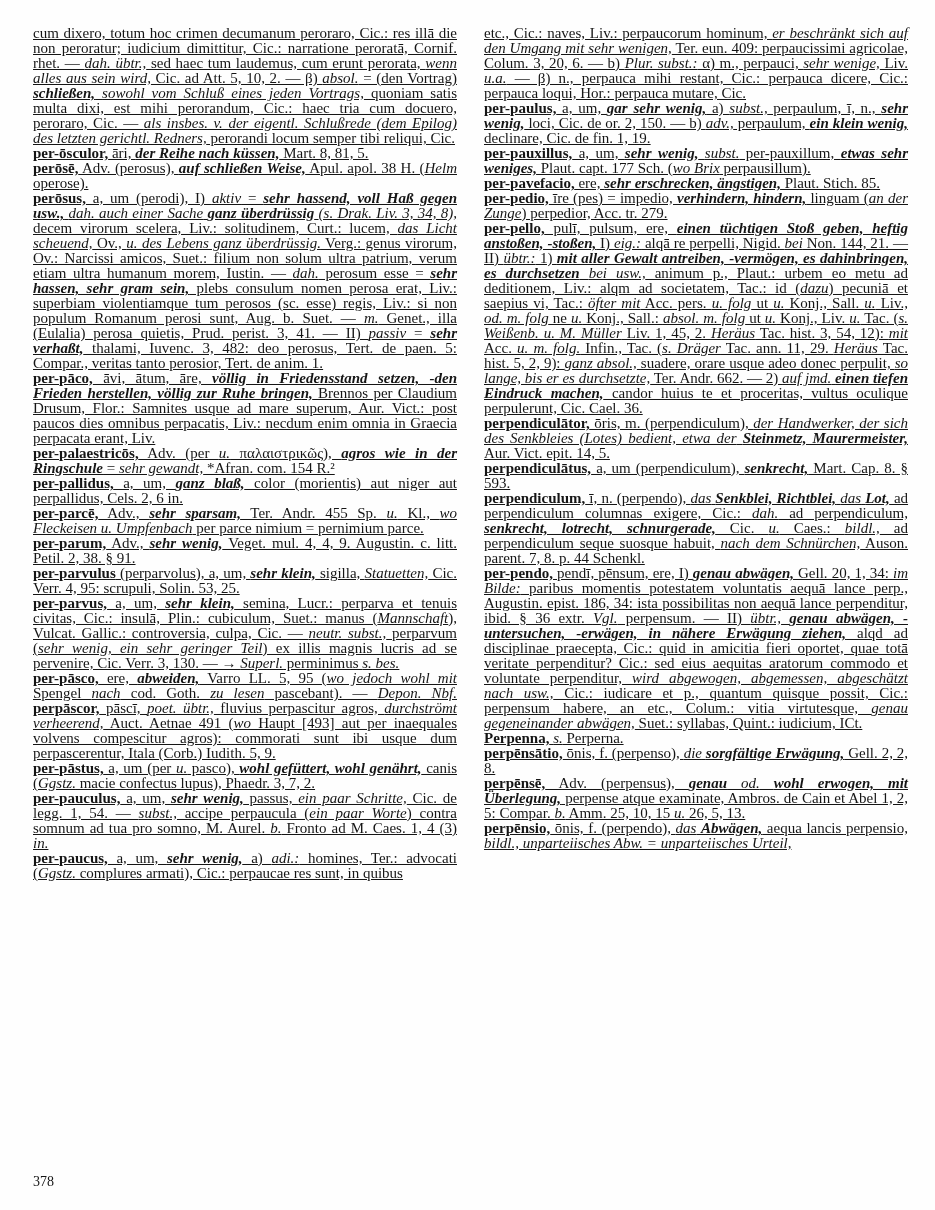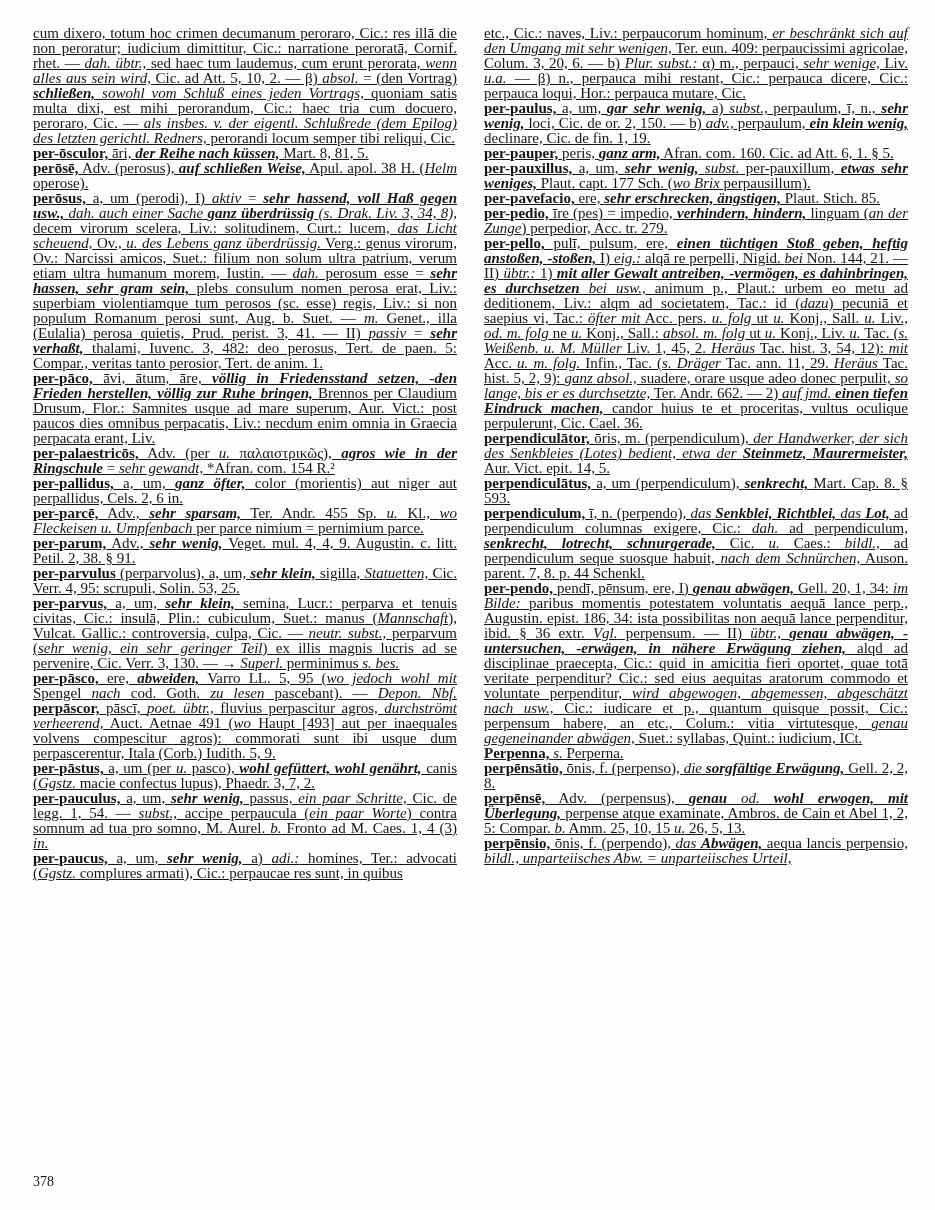--- a/index.html
+++ b/index.html
@@ -44,34 +44,33 @@
 
 <div class="page">
   <div class="columns">
     <div class="column">
         <p class="entry">cum dixero, totum hoc crimen decumanum peroraro, Cic.: res illā die non peroratur; iudicium dimittitur, Cic.: narratione peroratā, Cornif. rhet. — <span class="i">dah. übtr.,</span> sed haec tum laudemus, cum erunt perorata, <span class="i">wenn alles aus sein wird,</span> Cic. ad Att. 5, 10, 2. — β) <span class="i">absol.</span> = (den Vortrag) <span class="bi">schließen,</span> <span class="i">sowohl vom Schluß eines jeden Vortrags,</span> quoniam satis multa dixi, est mihi perorandum, Cic.: haec tria cum docuero, peroraro, Cic. — <span class="i">als insbes. v. der eigentl. Schlußrede (dem Epilog) des letzten gerichtl. Redners,</span> perorandi locum semper tibi reliqui, Cic.</p>
         <p class="entry"><span class="b">per-ōsculor,</span> āri, <span class="bi">der Reihe nach küssen,</span> Mart. 8, 81, 5.</p>
         <p class="entry"><span class="b">perōsē,</span> Adv. (perosus), <span class="bi">auf schließen Weise,</span> Apul. apol. 38 H. (<span class="i">Helm</span> operose).</p>
         <p class="entry"><span class="b">perōsus,</span> a, um (perodi), I) <span class="i">aktiv</span> = <span class="bi">sehr hassend, voll Haß gegen usw.,</span> <span class="i">dah. auch einer Sache</span> <span class="bi">ganz überdrüssig</span> <span class="i">(s. Drak. Liv. 3, 34, 8),</span> decem virorum scelera, Liv.: solitudinem, Curt.: lucem, <span class="i">das Licht scheuend,</span> Ov., <span class="i">u. des Lebens ganz überdrüssig.</span> Verg.: genus virorum, Ov.: Narcissi amicos, Suet.: filium non solum ultra patrium, verum etiam ultra humanum morem, Iustin. — <span class="i">dah.</span> perosum esse = <span class="bi">sehr hassen, sehr gram sein,</span> plebs consulum nomen perosa erat, Liv.: superbiam violentiamque tum perosos (sc. esse) regis, Liv.: si non populum Romanum perosi sunt, Aug. b. Suet. — <span class="i">m.</span> Genet., illa (Eulalia) perosa quietis, Prud. perist. 3, 41. — II) <span class="i">passiv</span> = <span class="bi">sehr verhaßt,</span> thalami, Iuvenc. 3, 482: deo perosus, Tert. de paen. 5: Compar., veritas tanto perosior, Tert. de anim. 1.</p>
         <p class="entry"><span class="b">per-pāco,</span> āvi, ātum, āre, <span class="bi">völlig in Friedensstand setzen, -den Frieden herstellen, völlig zur Ruhe bringen,</span> Brennos per Claudium Drusum, Flor.: Samnites usque ad mare superum, Aur. Vict.: post paucos dies omnibus perpacatis, Liv.: necdum enim omnia in Graecia perpacata erant, Liv.</p>
         <p class="entry"><span class="b">per-palaestricōs,</span> Adv. (per <span class="i">u.</span> παλαιστρικῶς), <span class="bi">agros wie in der Ringschule</span> = <span class="i">sehr gewandt,</span> *Afran. com. 154 R.²</p>
-        <p class="entry"><span class="b">per-pallidus,</span> a, um, <span class="bi">ganz öfter,</span> color (morientis) aut niger aut perpallidus, Cels. 2, 6 in.</p>
+        <p class="entry"><span class="b">per-pallidus,</span> a, um, <span class="bi">ganz blaß,</span> color (morientis) aut niger aut perpallidus, Cels. 2, 6 in.</p>
         <p class="entry"><span class="b">per-parcē,</span> Adv., <span class="bi">sehr sparsam,</span> Ter. Andr. 455 Sp. <span class="i">u.</span> Kl., <span class="i">wo Fleckeisen u. Umpfenbach</span> per parce nimium = pernimium parce.</p>
         <p class="entry"><span class="b">per-parum,</span> Adv., <span class="bi">sehr wenig,</span> Veget. mul. 4, 4, 9. Augustin. c. litt. Petil. 2, 38. § 91.</p>
         <p class="entry"><span class="b">per-parvulus</span> (perparvolus), a, um, <span class="bi">sehr klein,</span> sigilla, <span class="i">Statuetten,</span> Cic. Verr. 4, 95: scrupuli, Solin. 53, 25.</p>
         <p class="entry"><span class="b">per-parvus,</span> a, um, <span class="bi">sehr klein,</span> semina, Lucr.: perparva et tenuis civitas, Cic.: insulā, Plin.: cubiculum, Suet.: manus (<span class="i">Mannschaft</span>), Vulcat. Gallic.: controversia, culpa, Cic. — <span class="i">neutr. subst.,</span> perparvum (<span class="i">sehr wenig, ein sehr geringer Teil</span>) ex illis magnis lucris ad se pervenire, Cic. Verr. 3, 130. — → <span class="i">Superl.</span> perminimus <span class="i">s. bes.</span></p>
         <p class="entry"><span class="b">per-pāsco,</span> ere, <span class="bi">abweiden,</span> Varro LL. 5, 95 (<span class="i">wo jedoch wohl mit</span> Spengel <span class="i">nach</span> cod. Goth. <span class="i">zu lesen</span> pascebant). — <span class="i">Depon. Nbf.</span> <span class="b">perpāscor,</span> pāscī, <span class="i">poet. übtr.,</span> fluvius perpascitur agros, <span class="i">durchströmt verheerend,</span> Auct. Aetnae 491 (<span class="i">wo</span> Haupt [493] aut per inaequales volvens compescitur agros): commorati sunt ibi usque dum perpascerentur, Itala (Corb.) Iudith. 5, 9.</p>
         <p class="entry"><span class="b">per-pāstus,</span> a, um (per <span class="i">u.</span> pasco), <span class="bi">wohl gefüttert, wohl genährt,</span> canis (<span class="i">Ggstz.</span> macie confectus lupus), Phaedr. 3, 7, 2.</p>
         <p class="entry"><span class="b">per-pauculus,</span> a, um, <span class="bi">sehr wenig,</span> passus, <span class="i">ein paar Schritte,</span> Cic. de legg. 1, 54. — <span class="i">subst.,</span> accipe perpaucula (<span class="i">ein paar Worte</span>) contra somnum ad tua pro somno, M. Aurel. <span class="i">b.</span> Fronto ad M. Caes. 1, 4 (3) <span class="i">in.</span></p>
         <p class="entry"><span class="b">per-paucus,</span> a, um, <span class="bi">sehr wenig,</span> a) <span class="i">adi.:</span> homines, Ter.: advocati (<span class="i">Ggstz.</span> complures armati), Cic.: perpaucae res sunt, in quibus</p>
       </div>
     <div class="column">
         <p class="entry">etc., Cic.: naves, Liv.: perpaucorum hominum, <span class="i">er beschränkt sich auf den Umgang mit sehr wenigen,</span> Ter. eun. 409: perpaucissimi agricolae, Colum. 3, 20, 6. — b) <span class="i">Plur. subst.:</span> α) m., perpauci, <span class="i">sehr wenige,</span> Liv. <span class="i">u.a.</span> — β) n., perpauca mihi restant, Cic.: perpauca dicere, Cic.: perpauca loqui, Hor.: perpauca mutare, Cic.</p>
         <p class="entry"><span class="b">per-paulus,</span> a, um, <span class="bi">gar sehr wenig,</span> a) <span class="i">subst.,</span> perpaulum, ī, n., <span class="bi">sehr wenig,</span> loci, Cic. de or. 2, 150. — b) <span class="i">adv.,</span> perpaulum, <span class="bi">ein klein wenig,</span> declinare, Cic. de fin. 1, 19.</p>
-        <p class="entry"><span class="b">per-pauper,</span> peris, <span class="bi">ganz arm,</span> Afran. com. 160. Cic. ad Att. 6, 1. § 5.</p>
         <p class="entry"><span class="b">per-pauxillus,</span> a, um, <span class="bi">sehr wenig,</span> <span class="i">subst.</span> per-pauxillum, <span class="bi">etwas sehr weniges,</span> Plaut. capt. 177 Sch. (<span class="i">wo Brix</span> perpausillum).</p>
         <p class="entry"><span class="b">per-pavefacio,</span> ere, <span class="bi">sehr erschrecken, ängstigen,</span> Plaut. Stich. 85.</p>
         <p class="entry"><span class="b">per-pedio,</span> īre (pes) = impedio, <span class="bi">verhindern, hindern,</span> linguam (<span class="i">an der Zunge</span>) perpedior, Acc. tr. 279.</p>
         <p class="entry"><span class="b">per-pello,</span> pulī, pulsum, ere, <span class="bi">einen tüchtigen Stoß geben, heftig anstoßen, -stoßen,</span> I) <span class="i">eig.:</span> alqā re perpelli, Nigid. <span class="i">bei</span> Non. 144, 21. — II) <span class="i">übtr.:</span> 1) <span class="bi">mit aller Gewalt antreiben, -vermögen, es dahinbringen, es durchsetzen</span> <span class="i">bei usw.,</span> animum p., Plaut.: urbem eo metu ad deditionem, Liv.: alqm ad societatem, Tac.: id (<span class="i">dazu</span>) pecuniā et saepius vi, Tac.: <span class="i">öfter mit</span> Acc. pers. <span class="i">u. folg</span> ut <span class="i">u.</span> Konj., Sall. <span class="i">u.</span> Liv., <span class="i">od. m. folg</span> ne <span class="i">u.</span> Konj., Sall.: <span class="i">absol. m. folg</span> ut <span class="i">u.</span> Konj., Liv. <span class="i">u.</span> Tac. (<span class="i">s. Weißenb. u. M. Müller</span> Liv. 1, 45, 2. <span class="i">Heräus</span> Tac. hist. 3, 54, 12): <span class="i">mit</span> Acc. <span class="i">u. m. folg.</span> Infin., Tac. (<span class="i">s. Dräger</span> Tac. ann. 11, 29. <span class="i">Heräus</span> Tac. hist. 5, 2, 9): <span class="i">ganz absol.,</span> suadere, orare usque adeo donec perpulit, <span class="i">so lange, bis er es durchsetzte,</span> Ter. Andr. 662. — 2) <span class="i">auf jmd.</span> <span class="bi">einen tiefen Eindruck machen,</span> candor huius te et proceritas, vultus oculique perpulerunt, Cic. Cael. 36.</p>
         <p class="entry"><span class="b">perpendiculātor,</span> ōris, m. (perpendiculum), <span class="i">der Handwerker, der sich des Senkbleies (Lotes) bedient, etwa der</span> <span class="bi">Steinmetz, Maurermeister,</span> Aur. Vict. epit. 14, 5.</p>
         <p class="entry"><span class="b">perpendiculātus,</span> a, um (perpendiculum), <span class="bi">senkrecht,</span> Mart. Cap. 8. § 593.</p>
         <p class="entry"><span class="b">perpendiculum,</span> ī, n. (perpendo), <span class="i">das</span> <span class="bi">Senkblei, Richtblei,</span> <span class="i">das</span> <span class="bi">Lot,</span> ad perpendiculum columnas exigere, Cic.: <span class="i">dah.</span> ad perpendiculum, <span class="bi">senkrecht, lotrecht, schnurgerade,</span> Cic. <span class="i">u.</span> Caes.: <span class="i">bildl.,</span> ad perpendiculum seque suosque habuit, <span class="i">nach dem Schnürchen,</span> Auson. parent. 7, 8. p. 44 Schenkl.</p>
         <p class="entry"><span class="b">per-pendo,</span> pendī, pēnsum, ere, I) <span class="bi">genau abwägen,</span> Gell. 20, 1, 34: <span class="i">im Bilde:</span> paribus momentis potestatem voluntatis aequā lance perp., Augustin. epist. 186, 34: ista possibilitas non aequā lance perpenditur, ibid. § 36 extr. <span class="i">Vgl.</span> perpensum. — II) <span class="i">übtr.,</span> <span class="bi">genau abwägen, -untersuchen, -erwägen, in nähere Erwägung ziehen,</span> alqd ad disciplinae praecepta, Cic.: quid in amicitia fieri oportet, quae totā veritate perpenditur? Cic.: sed eius aequitas aratorum commodo et voluntate perpenditur, <span class="i">wird abgewogen, abgemessen, abgeschätzt nach usw.,</span> Cic.: iudicare et p., quantum quisque possit, Cic.: perpensum habere, an etc., Colum.: vitia virtutesque, <span class="i">genau gegeneinander abwägen,</span> Suet.: syllabas, Quint.: iudicium, ICt.</p>
         <p class="entry"><span class="b">Perpenna,</span> <span class="i">s.</span> Perperna.</p>
         <p class="entry"><span class="b">perpēnsātio,</span> ōnis, f. (perpenso), <span class="i">die</span> <span class="bi">sorgfältige Erwägung,</span> Gell. 2, 2, 8.</p>

